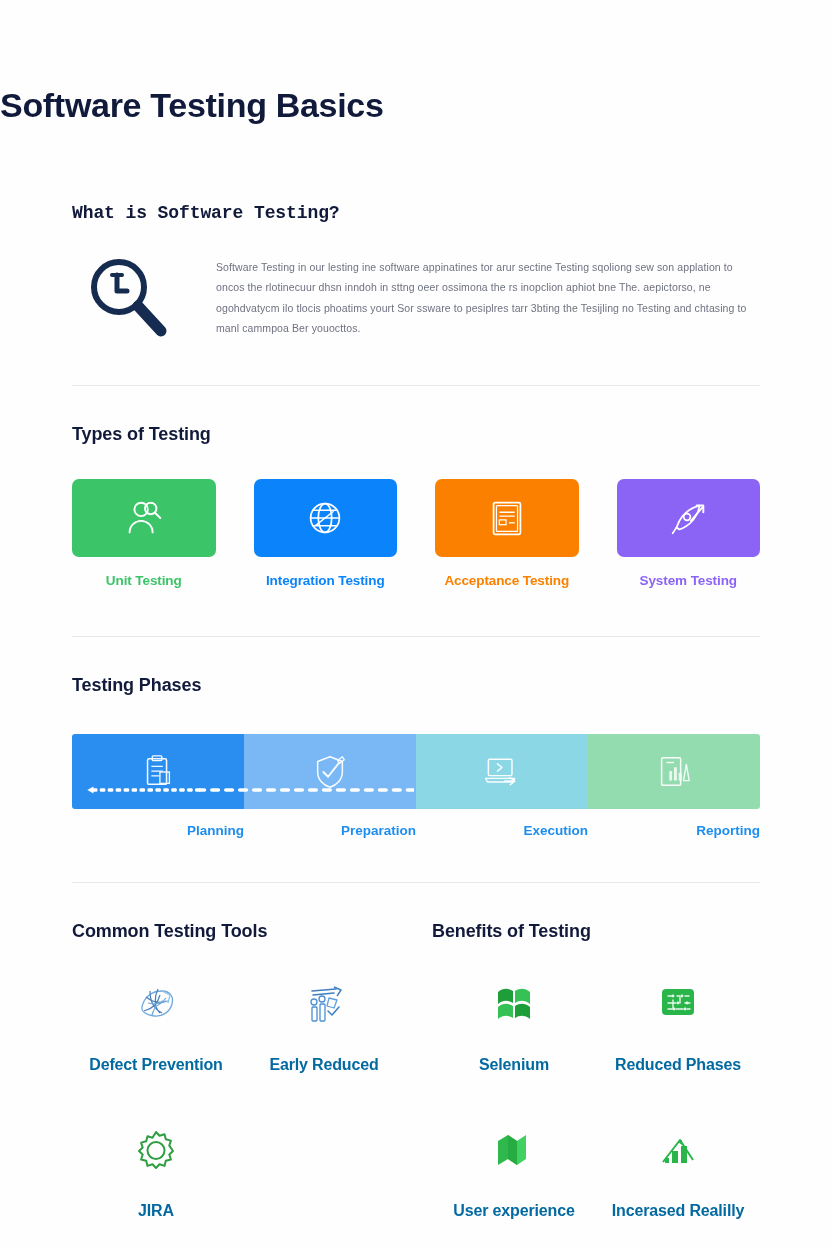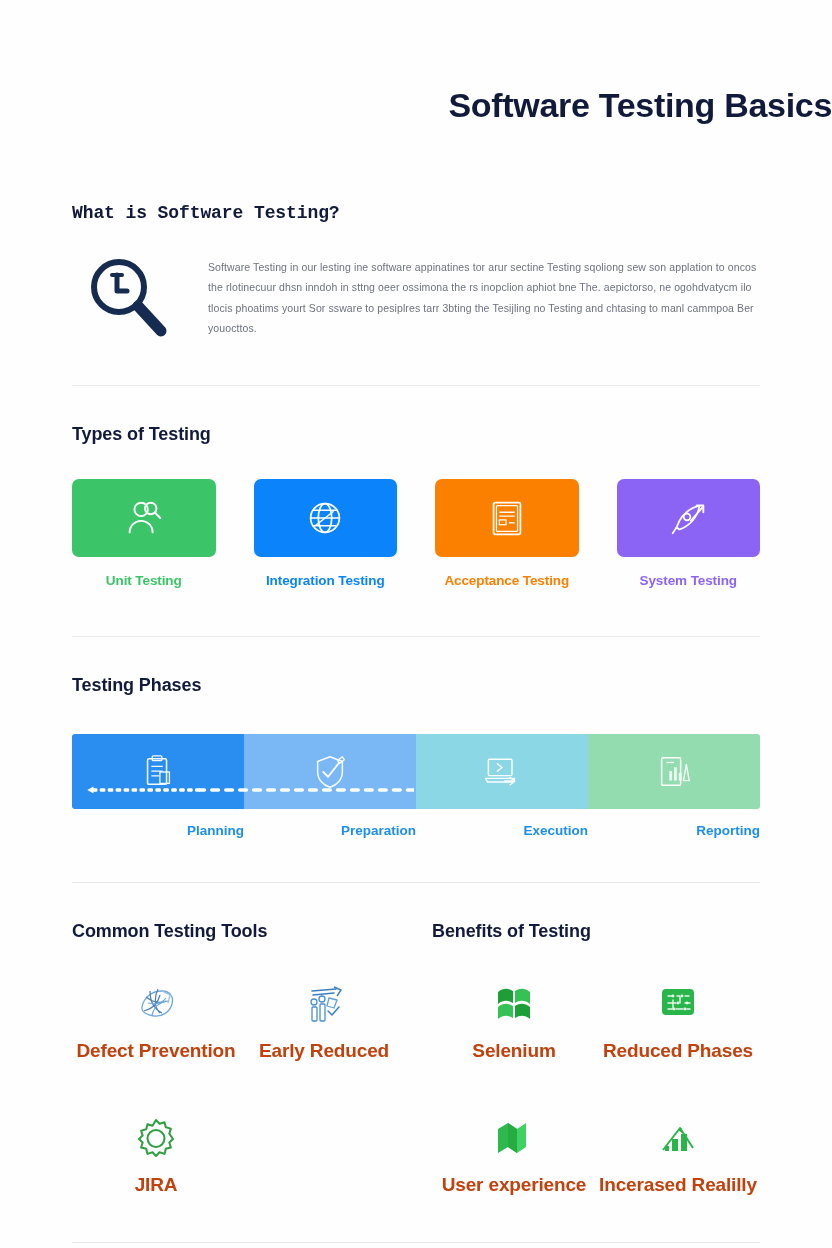--- a/index.html
+++ b/index.html
@@ -16,21 +16,21 @@
   .page {
     position: relative;
     width: 832px;
     height: 1248px;
     background: #fefefe;
     overflow: hidden;
   }
 
   
   .page-title {
-    text-align: right;
+    text-align: left;
     font-size: 34px;
     font-weight: 700;
     letter-spacing: -0.3px;
     color: #111a3a;
     padding-top: 86px;
   }
 
   
   .section-heading {
     font-size: 18px;
@@ -46,21 +46,21 @@
   }
 
   
   .intro-section { padding: 0 72px; }
   .intro-heading { margin-top: 78px; font-family: Liberation Mono, monospace; }
 
   .intro-body {
     display: flex;
     align-items: flex-start;
     margin-top: 26px;
-    gap: 26px;
+    gap: 34px;
   }
 
   .intro-icon {
     flex: 0 0 auto;
     width: 110px;
     height: 96px;
     display: flex;
     align-items: center;
     justify-content: center;
   }
@@ -175,24 +175,24 @@
   }
 
   .item-icon {
     height: 62px;
     display: flex;
     align-items: center;
     justify-content: center;
   }
 
   .item-label {
-    margin-top: 4px;
-    font-size: 19px;
+    margin-top: 20px;
+    font-size: 16px;
     font-weight: 700;
-    color: #c2410c;
+    color: #0369a1;
     letter-spacing: -0.15px;
   }
 
   .bottom-sep { margin-top: 46px; }
 </style>
 </head>
 <body>
 
 <div class="page">
 

